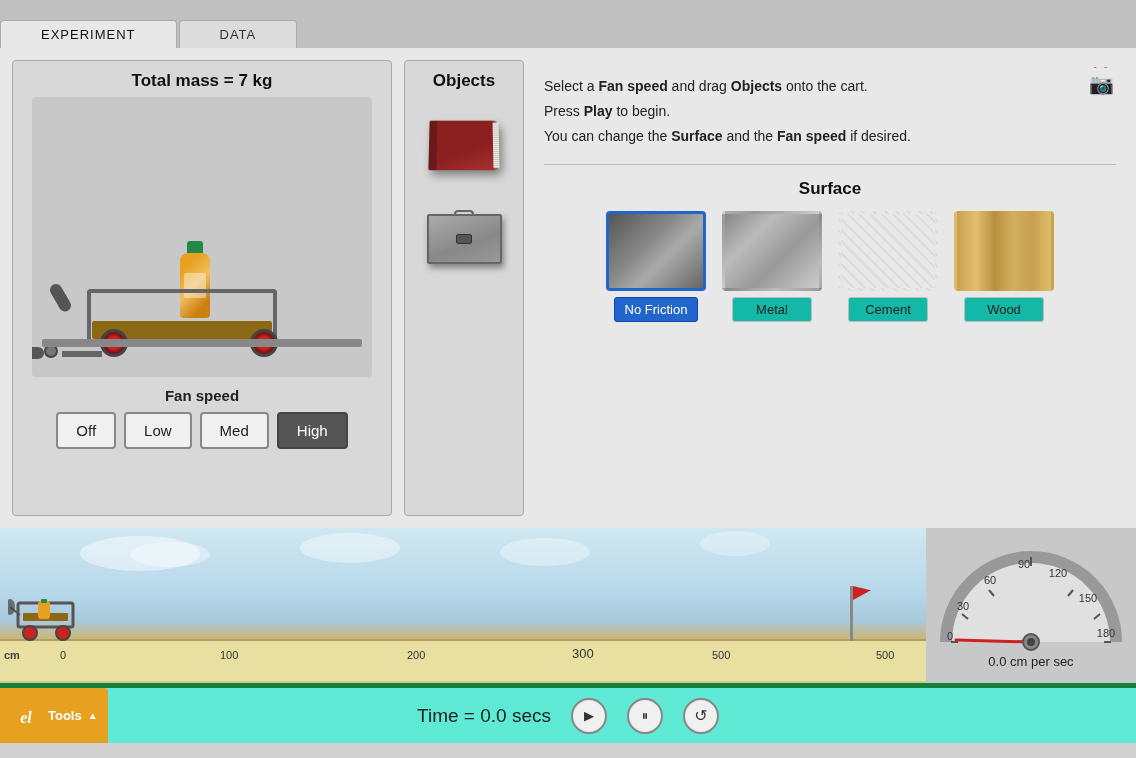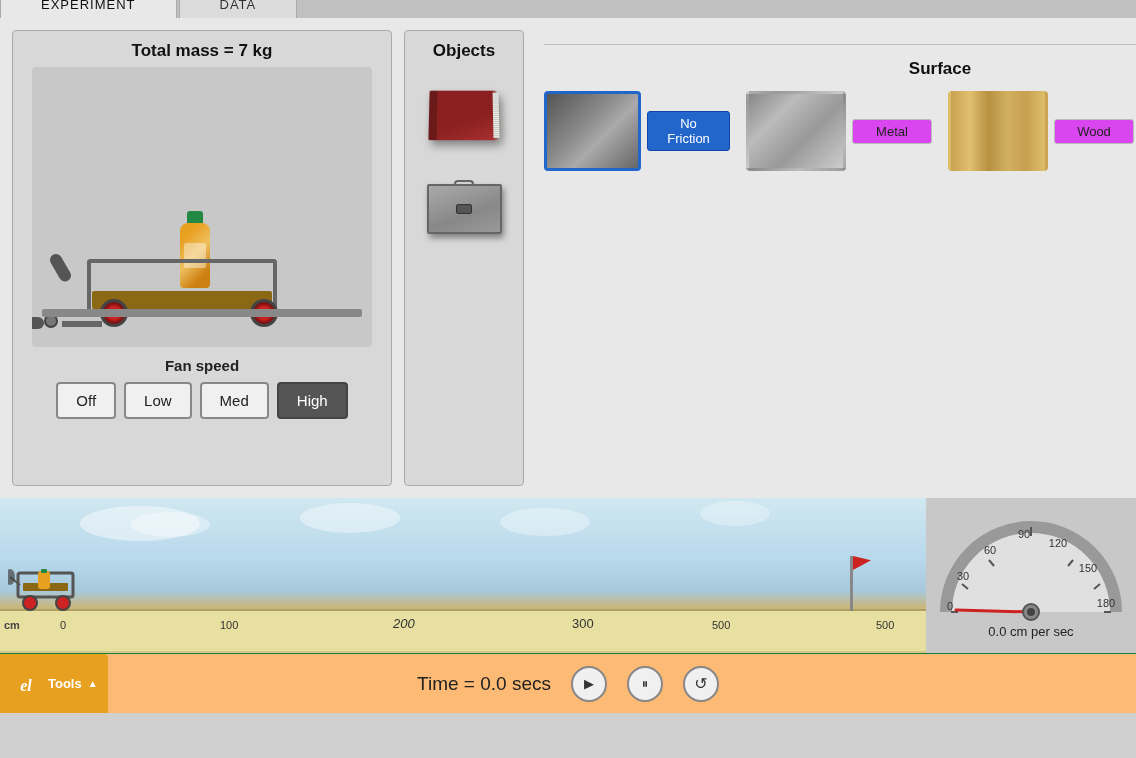--- a/index.html
+++ b/index.html
@@ -9,21 +9,21 @@
       background: #d0d0d0;
       font-family: Arial, sans-serif;
       overflow: hidden;
       position: relative;
     }
 
     
     .tabs-bar {
       display: flex;
       background: #c0c0c0;
-      height: 18px;
+      height: 48px;
       align-items: flex-end;
     }
     .tab {
       padding: 6px 40px;
       font-size: 13px;
       letter-spacing: 1px;
       cursor: pointer;
       border-radius: 4px 4px 0 0;
       border: 1px solid #aaa;
       border-bottom: none;
@@ -352,21 +352,21 @@
       font-weight: bold;
       color: #111;
       margin-bottom: 12px;
     }
     .surface-options {
       display: flex;
       gap: 16px;
     }
     .surface-option {
       display: flex;
-      flex-direction: row;
+      flex-direction: column;
       align-items: center;
       gap: 6px;
       cursor: pointer;
     }
     .surface-img {
       width: 100px;
       height: 80px;
       border-radius: 4px;
       border: 3px solid transparent;
     }
@@ -383,21 +383,21 @@
       background: linear-gradient(135deg, #777 0%, #999 30%, #888 50%, #aaa 70%, #777 100%);
       background-image: repeating-linear-gradient(45deg, rgba(0,0,0,0.05) 0px, rgba(0,0,0,0.05) 2px, transparent 2px, transparent 8px);
     }
     .surface-wood {
       background: linear-gradient(90deg, #c8a050 0%, #e0c070 20%, #b89040 40%, #d0b060 60%, #c8a050 80%, #ddbf68 100%);
     }
     .surface-label {
       font-size: 13px;
       font-weight: 500;
       color: #222;
-      background: #d946ef;
+      background: #14b8a6;
       padding: 4px 10px;
       border-radius: 3px;
       border: 1px solid #bbb;
       text-align: center;
       min-width: 80px;
     }
     .surface-label.selected {
       background: #2266cc;
       color: white;
       border-color: #1144aa;
@@ -406,27 +406,27 @@
     
     .track-area {
       background: linear-gradient(180deg, #d0e8f0 0%, #b8d8ec 40%, #a8c8dc 60%, #c8b880 70%, #d4c888 100%);
       height: 155px;
       position: relative;
       overflow: hidden;
     }
 
     
     .bottom-controls {
-      background: #fdba74;
+      background: #5eead4;
       height: 60px;
       display: flex;
       align-items: center;
       justify-content: center;
       gap: 20px;
-      border-top: 1px solid #15803d;
+      border-top: 5px solid #15803d;
       position: relative;
     }
     .time-display {
       font-size: 19px;
       color: #222;
       font-weight: normal;
     }
     .control-btn {
       width: 36px;
       height: 36px;
@@ -542,40 +542,45 @@
     </div>
   </div>
 
   <div class="right-panel">
 
     <div class="camera-icon-area">
       <span class="camera-dashes">- -</span>
       <span class="camera-icon">📷</span>
     </div>
 
+    <div class="instructions">
+      <p>Select a <strong>Fan speed</strong> and drag <strong>Objects</strong> onto the cart.</p>
+      <p>Press <strong>Play</strong> to begin.</p>
+      <p>You can change the <strong>Surface</strong> and the <strong>Fan speed</strong> if desired.</p>
+    </div>
     <div class="divider"></div>
 
     <div class="surface-section">
       <div class="surface-title">Surface</div>
       <div class="surface-options">
         <div class="surface-option">
           <div class="surface-img surface-no-friction selected"></div>
           <span class="surface-label selected">No Friction</span>
         </div>
         <div class="surface-option">
           <div class="surface-img surface-metal"></div>
           <span class="surface-label">Metal</span>
         </div>
         <div class="surface-option">
+          <div class="surface-img surface-cement"></div>
+          <span class="surface-label">Cement</span>
+        </div>
+        <div class="surface-option">
           <div class="surface-img surface-wood"></div>
           <span class="surface-label">Wood</span>
-        </div>
-        <div class="surface-option">
-          <div class="surface-img surface-cement"></div>
-          <span class="surface-label">Cement</span>
         </div>
       </div>
     </div>
   </div>
 </div>
 
 <div class="track-area" style="position:relative;">
 
   <div style="position:absolute;top:8px;left:80px;width:120px;height:35px;background:rgba(255,255,255,0.45);border-radius:50%;"></div>
   <div style="position:absolute;top:14px;left:130px;width:80px;height:25px;background:rgba(255,255,255,0.35);border-radius:50%;"></div>
@@ -593,21 +598,21 @@
 
     <div style="position:absolute;top:0;left:0;width:930px;height:100%;pointer-events:none;">
       
     </div>
   </div>
 
   <div style="position:absolute;bottom:22px;left:4px;font-size:11px;color:#444;font-weight:bold;">cm</div>
 
   <div style="position:absolute;bottom:22px;left:60px;font-size:11px;color:#333;">0</div>
   <div style="position:absolute;bottom:22px;left:220px;font-size:11px;color:#333;">100</div>
-  <div style="position:absolute;bottom:22px;left:393px;font-size:13px;color:#333;font-style:italic;">200</div>
+  <div style="position:absolute;bottom:22px;left:407px;font-size:11px;color:#333;">200</div>
   <div style="position:absolute;bottom:22px;left:572px;font-size:13px;color:#333;">300</div>
   <div style="position:absolute;bottom:22px;left:712px;font-size:11px;color:#333;">500</div>
   <div style="position:absolute;bottom:22px;left:876px;font-size:11px;color:#333;">500</div>
 
   <svg style="position:absolute;bottom:0;left:0;pointer-events:none;" width="930" height="44">
     
   </svg>
 
   <div style="position:absolute;bottom:42px;left:8px;width:80px;height:42px;">
     

